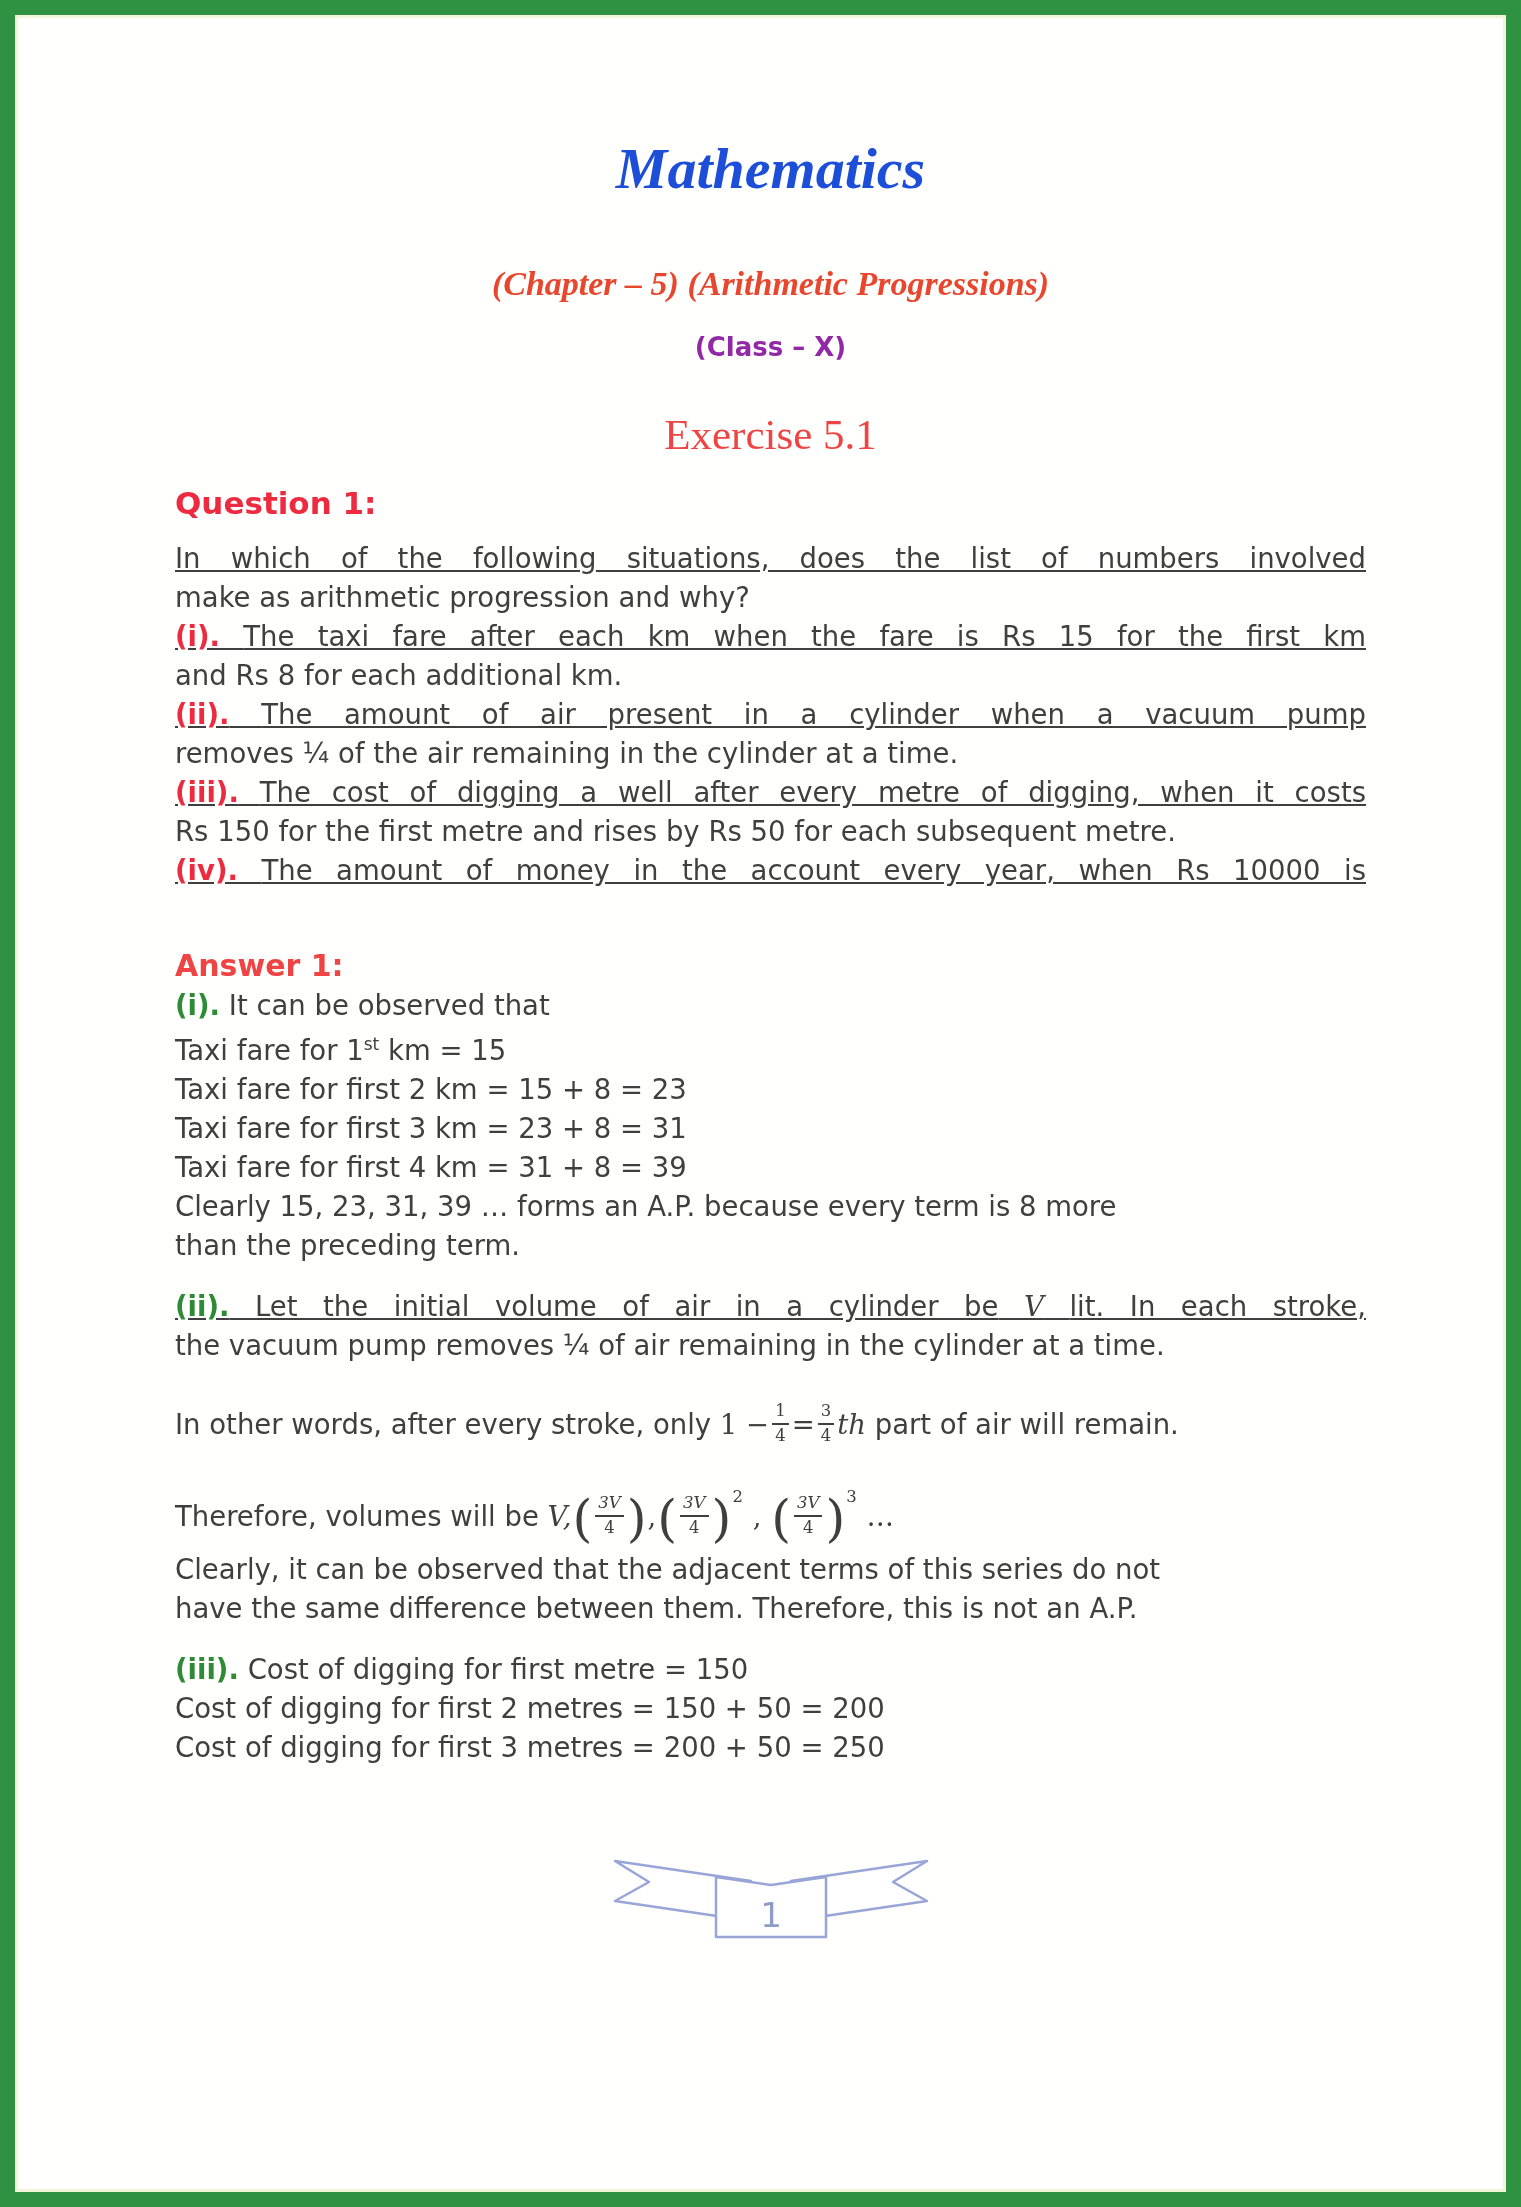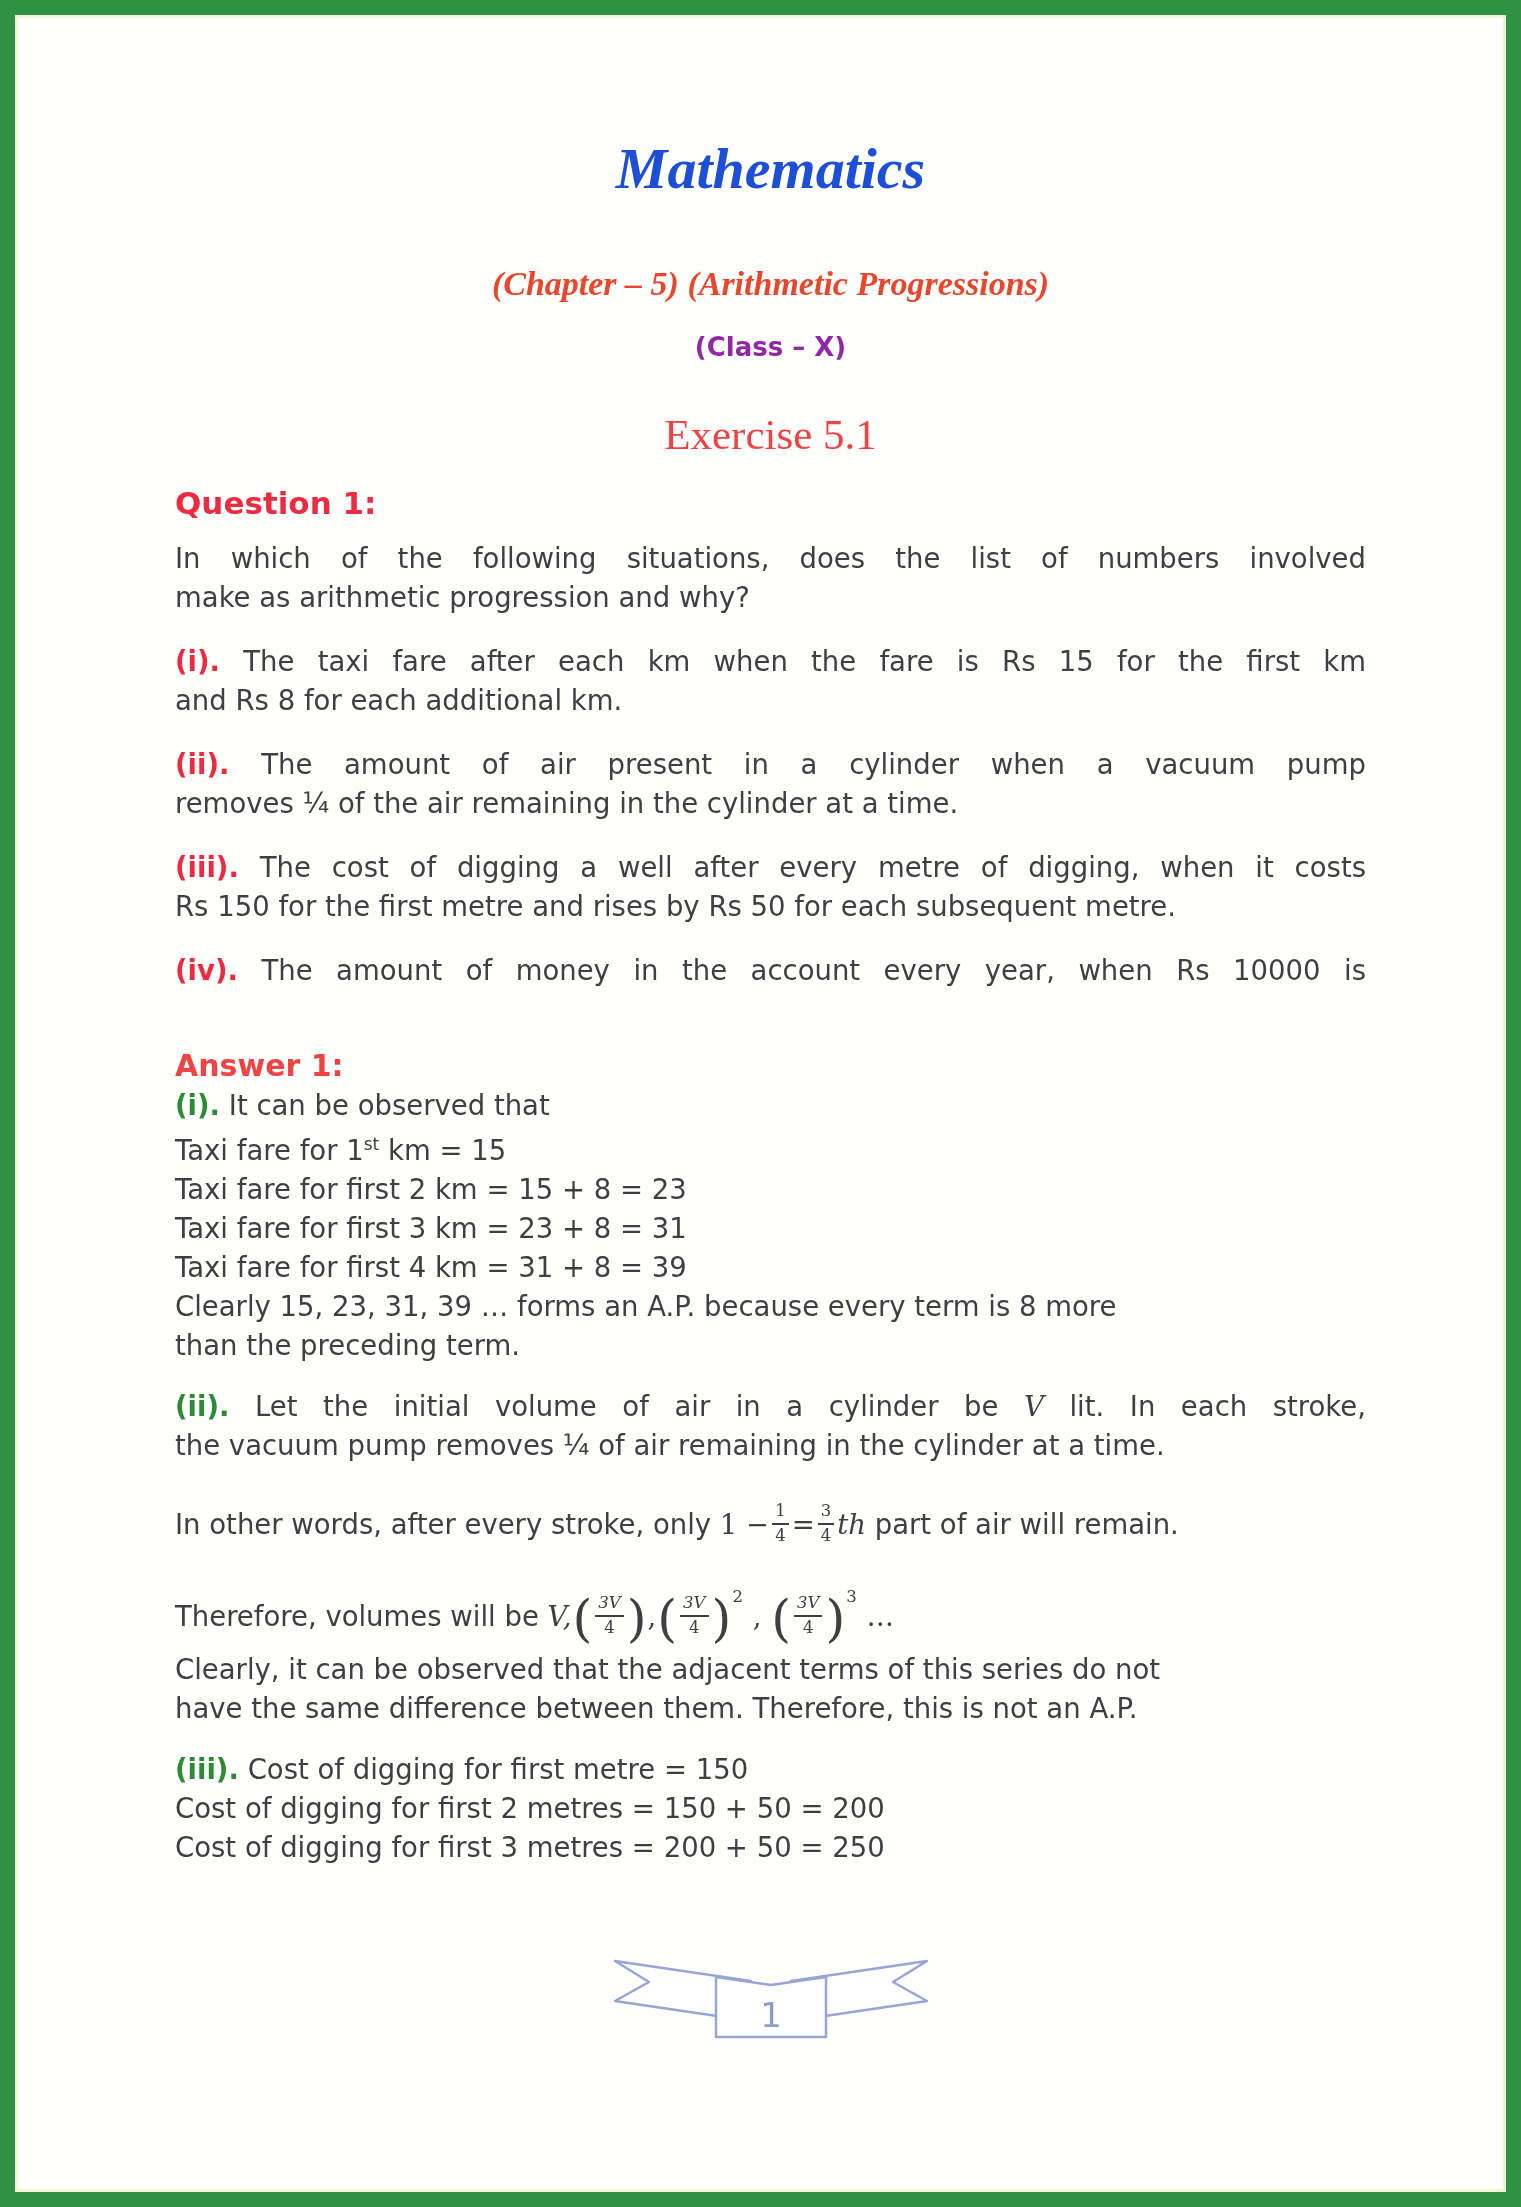--- a/index.html
+++ b/index.html
@@ -51,23 +51,23 @@
   }
 
   
   .q-heading{
     margin-top:22px;
     font-weight:bold;
     font-size:31px;line-height:40px;
     color:#ed2b40;
   }
   .para{margin-top:16px;}
-  .q-item{margin-top:25px;}
+  .q-item{}
   .tline{font-size:27.5px;line-height:39px;}
-  .jline{text-align:justify;text-align-last:justify;}
+  .jline{text-align:justify;text-align-last:justify;text-decoration:underline;}
   .lline{text-align:center;text-align-last:left;}
   .q-marker{color:#ed2b40;font-weight:bold;}
   .a-marker{color:#2e8b35;font-weight:bold;}
 
   
   .a-heading{
     margin-top:56px;
     font-weight:bold;
     font-size:30px;line-height:40px;
     color:#ef4444;

